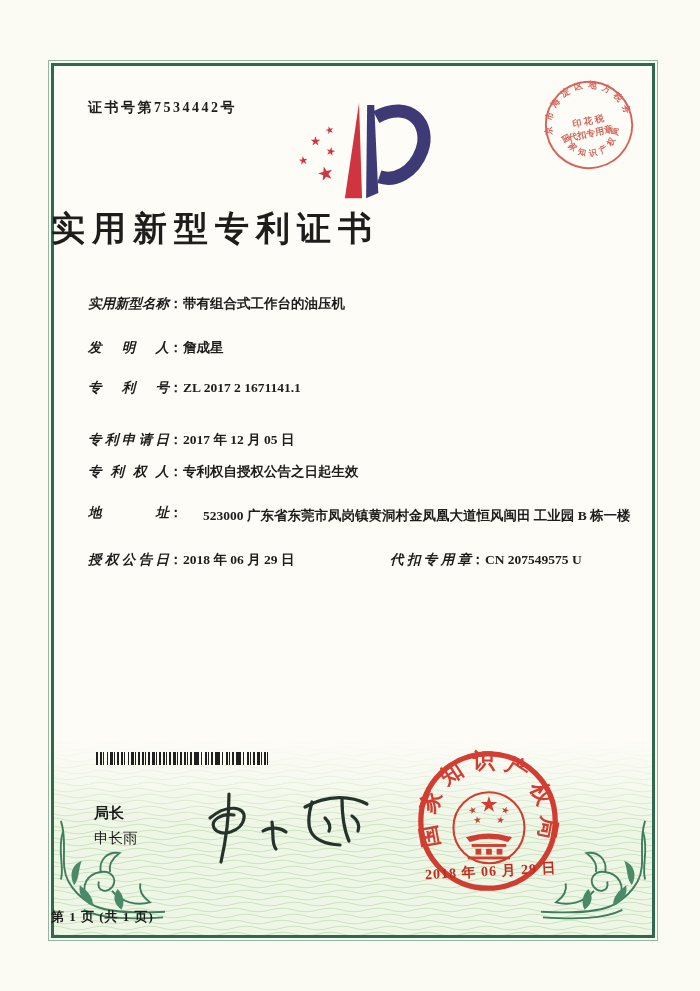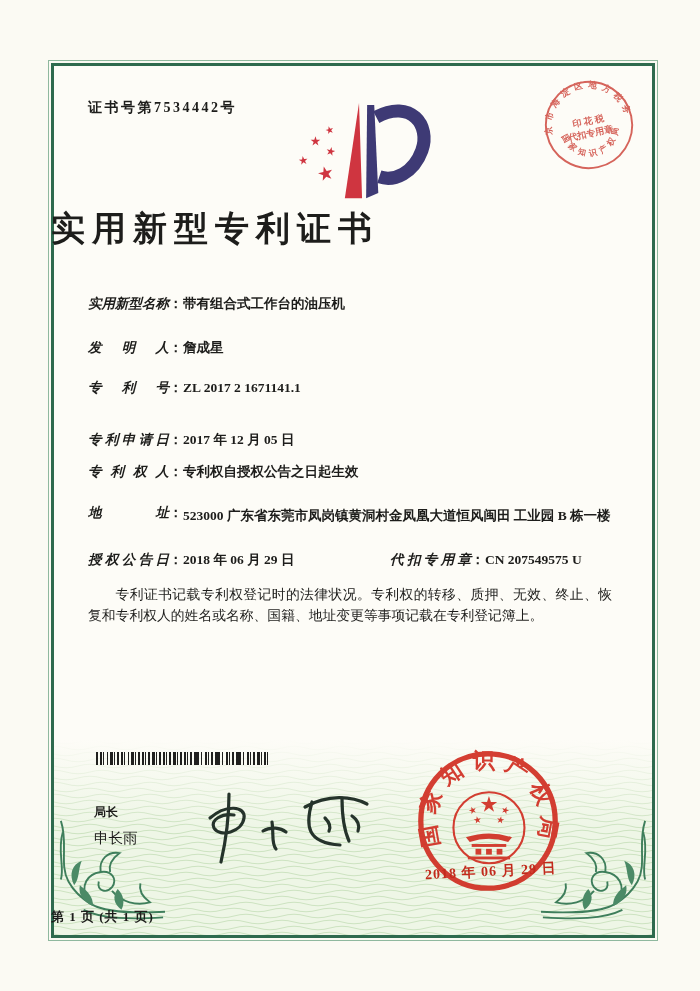--- a/index.html
+++ b/index.html
@@ -12,36 +12,36 @@
   .certno{position:absolute;left:88px;top:99px;font-size:14px;font-weight:600;letter-spacing:2.5px;text-align:center;}
   .logo{position:absolute;left:281px;top:96px;width:152px;height:108px;}
   .taxstamp{position:absolute;left:543px;top:79px;width:92px;height:92px;transform:rotate(-12deg);opacity:.85;}
   .title{position:absolute;left:51px;top:206px;width:604px;
          font-size:34px;font-weight:700;letter-spacing:7px;}
   
   .frow{position:absolute;left:88px;font-size:13.5px;font-weight:600;line-height:16px;white-space:nowrap;}
   .flabel{display:inline-block;width:81px;text-align:justify;text-align-last:justify;vertical-align:top;font-style:italic;}
   .fcolon{display:inline-block;width:14px;vertical-align:top;}
   .fvalue{display:inline-block;vertical-align:top;}
-  .addrval{white-space:normal;width:430px;line-height:22px;}
+  .addrval{white-space:normal;width:430px;line-height:22px;margin-left:20px;}
   
   .paras{position:absolute;left:88px;top:584px;width:524px;font-size:13.8px;font-weight:500;
          line-height:21px;text-align:justify;}
   .paras p{margin:0;text-indent:2em;}
   
   .guilloche{position:absolute;left:54px;top:740px;width:598px;height:195px;overflow:hidden;}
   .guilloche svg{position:absolute;left:0;top:0;}
   .wavefade{position:absolute;inset:0;background:linear-gradient(180deg,#fdfcf7 0%,rgba(253,252,247,0) 45%);}
   .flourish{position:absolute;width:118px;height:106px;bottom:66px;}
   .flourish.left{left:53px;}
   .flourish.right{left:535px;transform:scaleX(-1);}
   .barcode{position:absolute;left:96px;top:752px;width:172px;height:13px;
            background:repeating-linear-gradient(90deg,#20201e 0 1.5px,transparent 1.5px 3.5px,
                       #20201e 3.5px 6px,transparent 6px 7px,#20201e 7px 8px,transparent 8px 10.5px);}
-  .director-title{position:absolute;left:94px;top:804px;font-size:12px;font-weight:600;}
+  .director-title{position:absolute;left:94px;top:804px;font-size:15px;font-weight:600;}
   .director-name{position:absolute;left:94px;top:829px;font-size:14.5px;font-weight:400;}
   .signature{position:absolute;left:192px;top:782px;width:204px;height:86px;}
   .seal{position:absolute;left:416px;top:749px;width:144px;height:144px;opacity:.9;}
   .sealdate{position:absolute;left:425px;top:862px;width:160px;font-size:14px;font-weight:700;
             color:#c22a1c;letter-spacing:1px;transform:rotate(-3deg);white-space:nowrap;}
   .footer{position:absolute;left:51px;top:908px;width:604px;font-size:13px;font-weight:600;letter-spacing:1px;}
   .red{fill:#d02a1e;}
 </style>
 </head>
 <body>
@@ -175,21 +175,20 @@
   <span class="flabel">地址</span><span class="fcolon">：</span><span class="fvalue addrval">523000 广东省东莞市凤岗镇黄洞村金凤凰大道恒风闽田 工业园 B 栋一楼</span>
 </div>
 <div class="frow" style="top:552px">
   <span class="flabel">授权公告日</span><span class="fcolon">：</span><span class="fvalue">2018 年 06 月 29 日</span>
 </div>
 <div class="frow" style="top:552px;left:390px">
   <span class="flabel">代扣专用章</span><span class="fcolon">：</span><span class="fvalue">CN 207549575 U</span>
 </div>
 
 <div class="paras">
-  <p>专利证书记载专利权登记时的法律状况。专利权的转移、质押、无效、终止、恢复和专利权人的姓名或名称、国籍、地址变更等事项记载在专利登记簿上。</p>
 </div>
 
 <div class="barcode"></div>
 <div class="director-title">局长</div>
 <div class="director-name">申长雨</div>
 
 <svg class="signature" viewBox="0 0 204 86">
   <g fill="none" stroke="#25332b" stroke-width="3.2" stroke-linecap="round">
     <path d="M18,36 C34,22 54,24 52,36 C50,50 28,56 22,46 C18,38 30,31 42,33"></path>
     <path d="M37,12 C37,34 34,58 29,80"></path>

